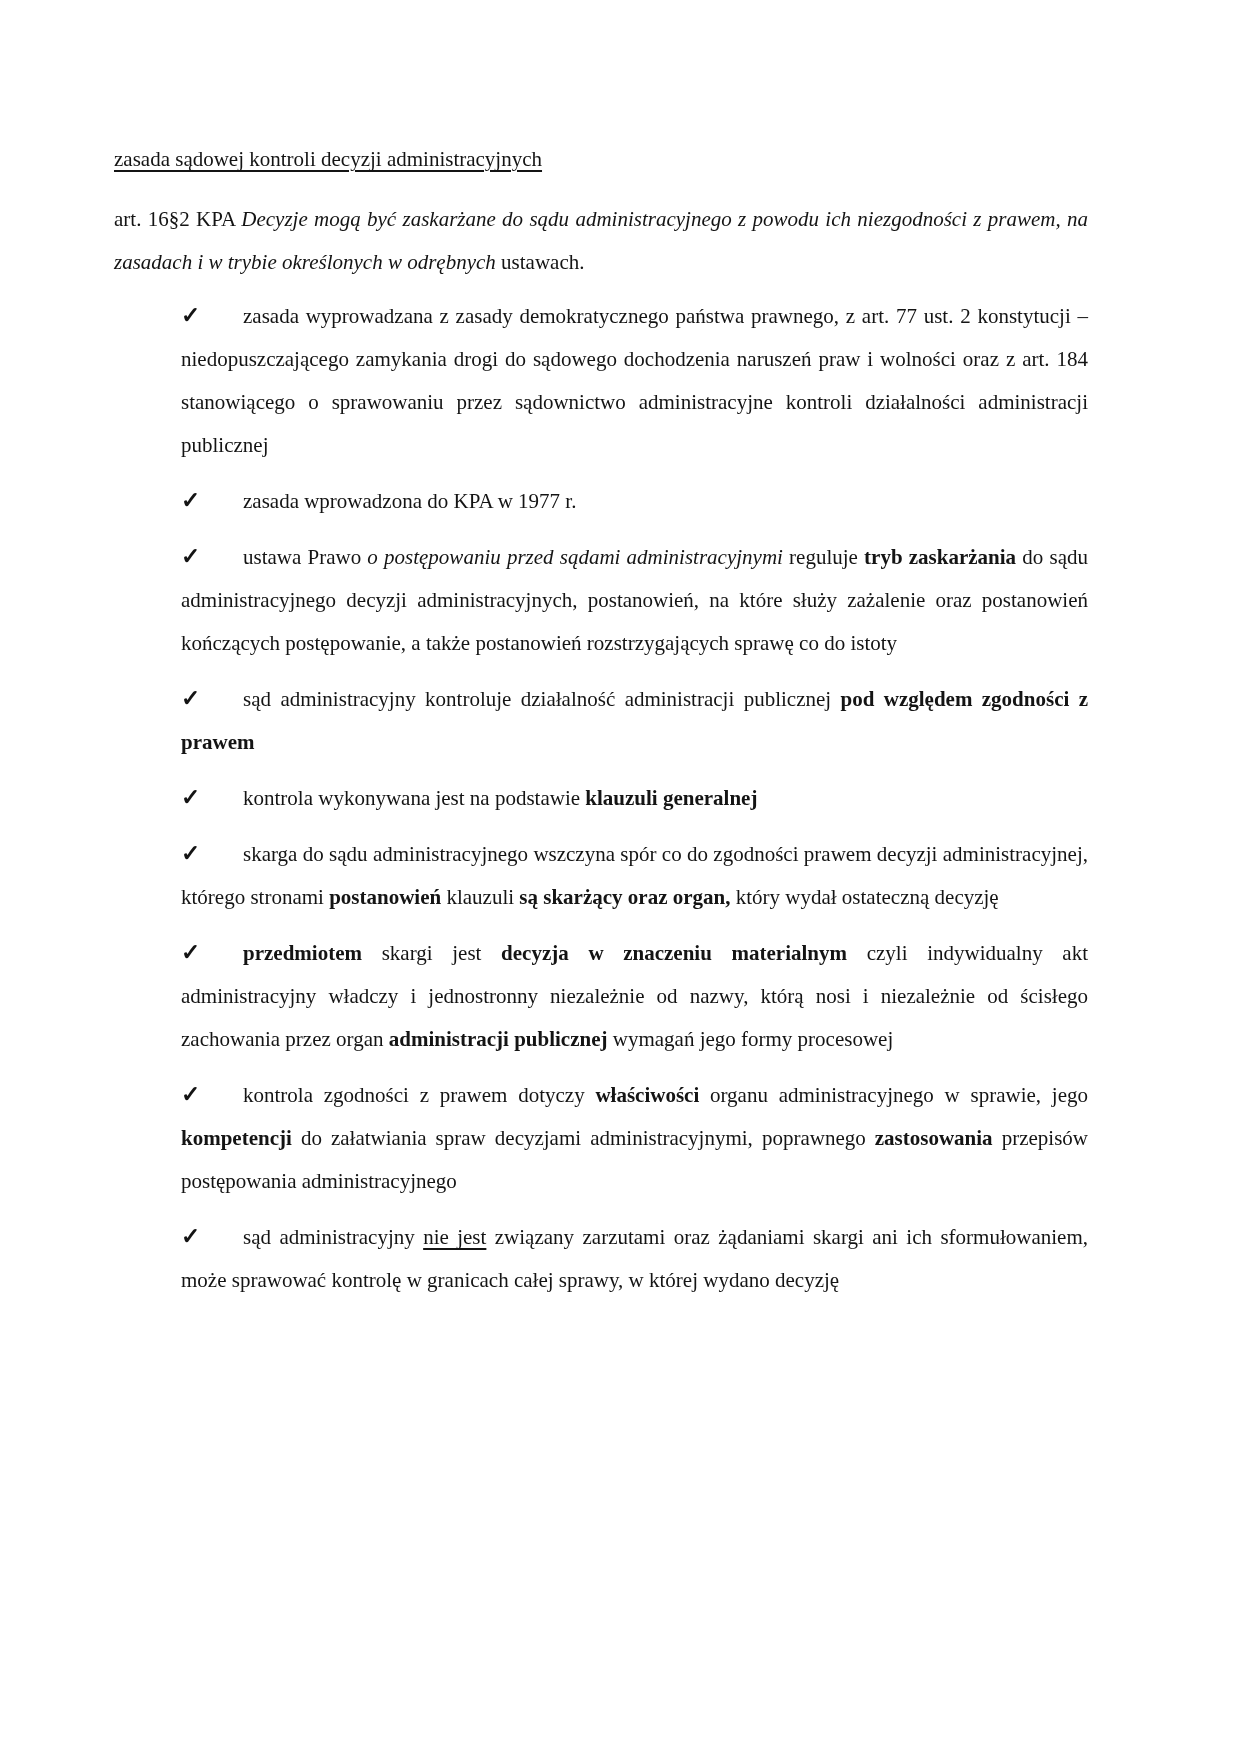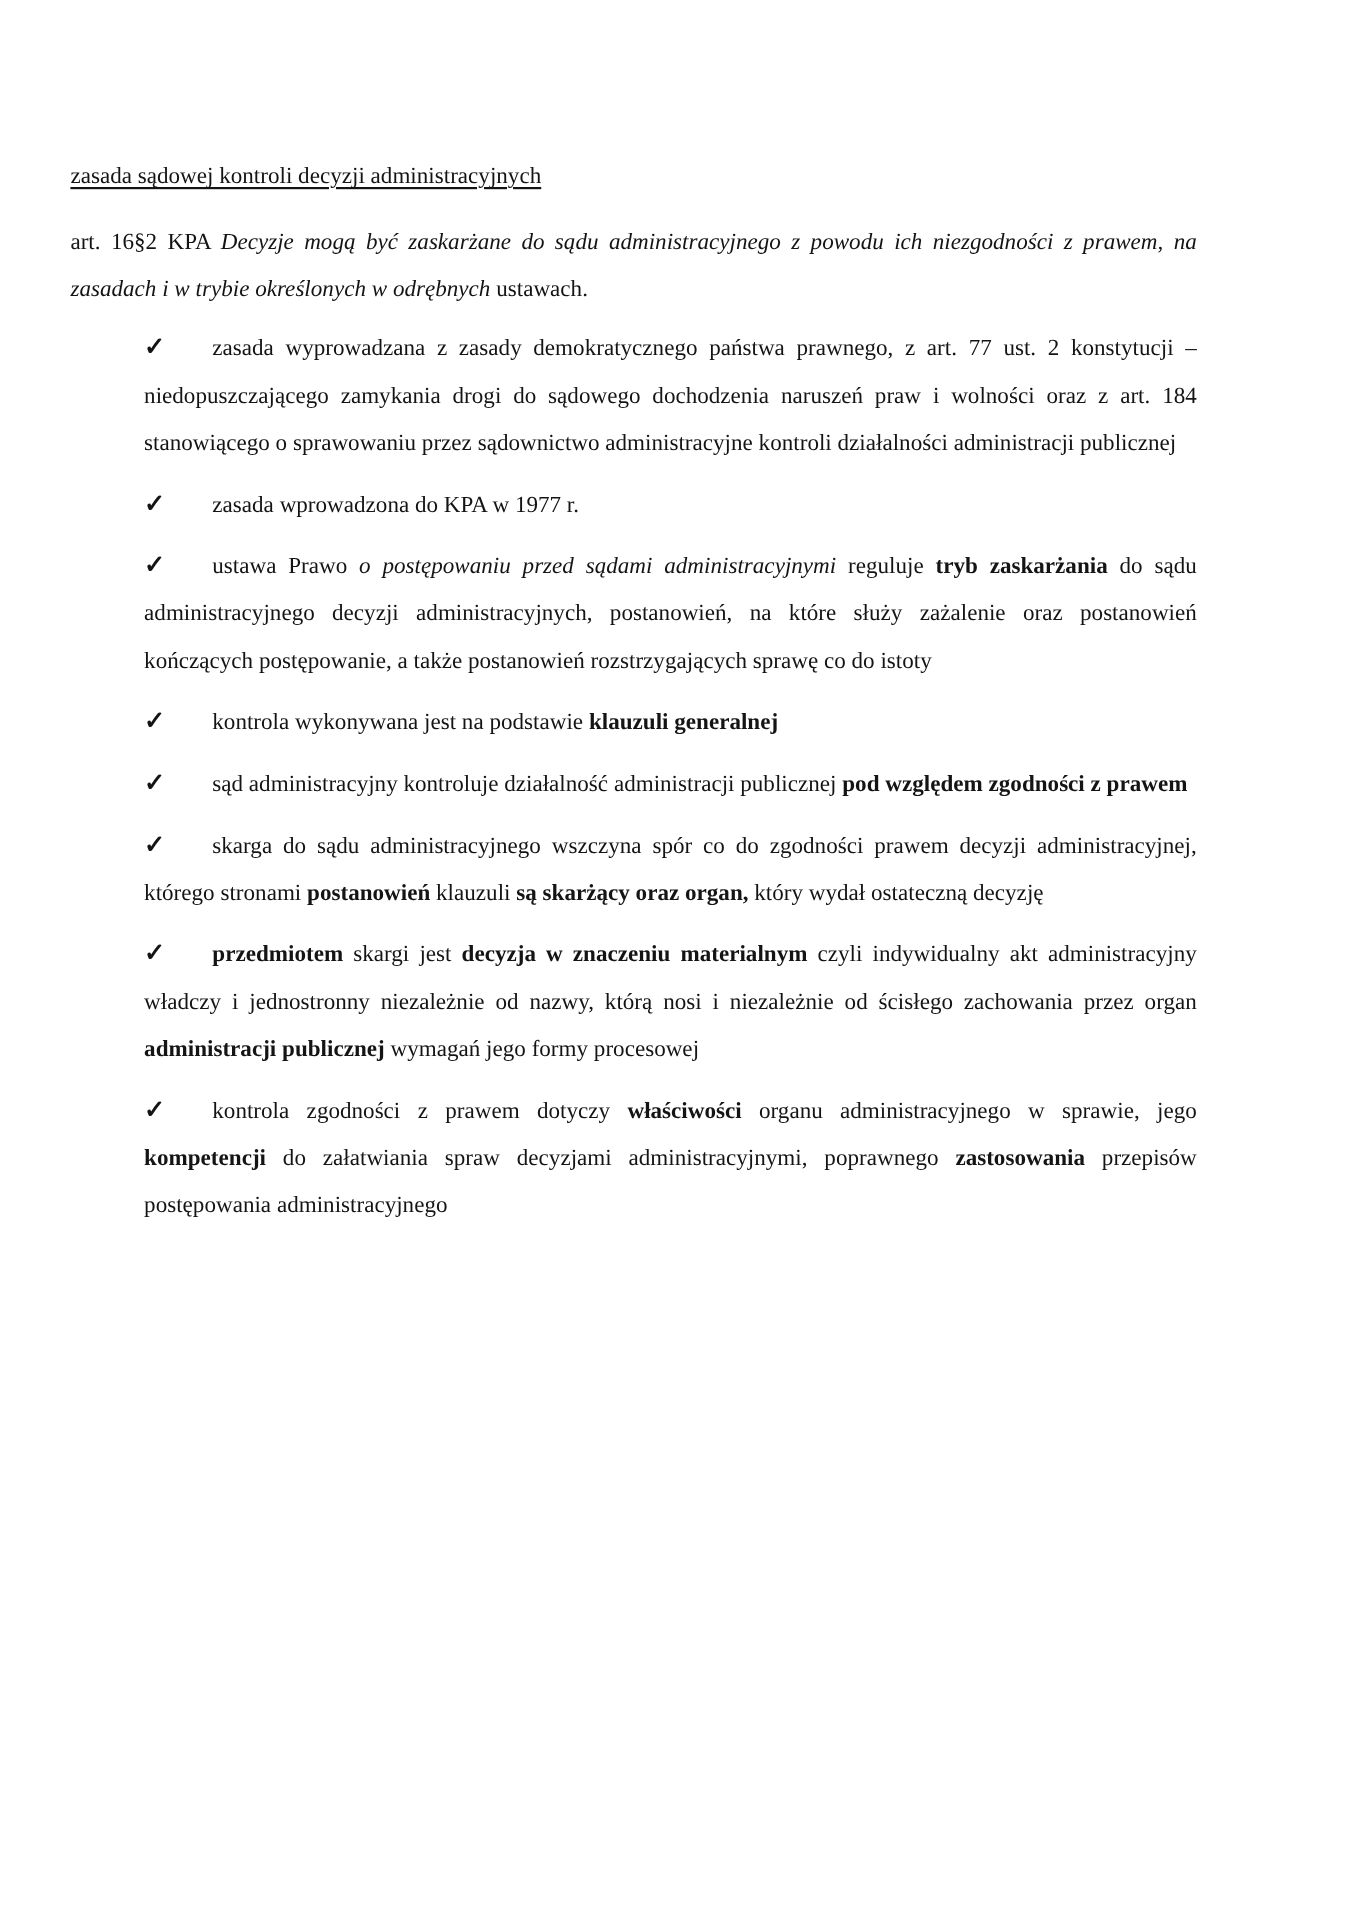--- a/index.html
+++ b/index.html
@@ -6,21 +6,21 @@
     margin: 0;
     padding: 0;
     background: #ffffff;
   }
   .page {
     position: relative;
     width: 1240px;
     height: 1754px;
     background: #ffffff;
     box-sizing: border-box;
-    padding: 138px 152px 60px 64px;
+    padding: 138px 152px 60px 114px;
     font-family: "Liberation Serif", "DejaVu Serif", serif;
     font-size: 21px;
     line-height: 43px;
     color: #141414;
   }
   .heading {
     font-size: 21px;
     font-weight: normal;
     margin: 0 0 17px 0;
     text-decoration: underline;
@@ -59,25 +59,26 @@
   <p class="intro"><span>art. 16§2 KPA </span><span class="seg-i">Decyzje mogą być zaskarżane do sądu administracyjnego z powodu ich niezgodności z prawem, na zasadach i w trybie określonych w odrębnych </span><span>ustawach.</span></p>
 
   <div class="bullets">
 
     <div class="bullet"><span class="check">✓</span><span>zasada wyprowadzana z zasady demokratycznego państwa prawnego, z art. 77 ust. 2 konstytucji – niedopuszczającego zamykania drogi do sądowego dochodzenia naruszeń praw i wolności oraz z art. 184 stanowiącego o sprawowaniu przez sądownictwo administracyjne kontroli działalności administracji publicznej</span></div>
 
     <div class="bullet"><span class="check">✓</span><span>zasada wprowadzona do KPA w 1977 r.</span></div>
 
     <div class="bullet"><span class="check">✓</span><span>ustawa Prawo </span><span class="seg-i">o postępowaniu przed sądami administracyjnymi</span><span> reguluje </span><span class="seg-b">tryb zaskarżania</span><span> do sądu administracyjnego decyzji administracyjnych, postanowień, na które służy zażalenie oraz postanowień kończących postępowanie, a także postanowień rozstrzygających sprawę co do istoty</span></div>
 
+    <div class="bullet"><span class="check">✓</span><span>sąd administracyjny kontroluje działalność administracji publicznej </span><span class="seg-b">pod względem zgodności z prawem</span></div>
+
     <div class="bullet"><span class="check">✓</span><span>kontrola wykonywana jest na podstawie </span><span class="seg-b">klauzuli generalnej</span></div>
-
-    <div class="bullet"><span class="check">✓</span><span>sąd administracyjny kontroluje działalność administracji publicznej </span><span class="seg-b">pod względem zgodności z prawem</span></div>
 
     <div class="bullet"><span class="check">✓</span><span>skarga do sądu administracyjnego wszczyna spór co do zgodności prawem decyzji administracyjnej, którego stronami </span><span class="seg-b">postanowień</span><span> klauzuli </span><span class="seg-b">są skarżący oraz organ,</span><span> który wydał ostateczną decyzję</span></div>
 
     <div class="bullet"><span class="check">✓</span><span class="seg-b">przedmiotem</span><span> skargi jest </span><span class="seg-b">decyzja w znaczeniu materialnym</span><span> czyli indywidualny akt administracyjny władczy i jednostronny niezależnie od nazwy, którą nosi i niezależnie od ścisłego zachowania przez organ </span><span class="seg-b">administracji publicznej</span><span> wymagań jego formy procesowej</span></div>
 
     <div class="bullet"><span class="check">✓</span><span>kontrola zgodności z prawem dotyczy </span><span class="seg-b">właściwości</span><span> organu administracyjnego w sprawie, jego </span><span class="seg-b">kompetencji</span><span> do załatwiania spraw decyzjami administracyjnymi, poprawnego </span><span class="seg-b">zastosowania</span><span> przepisów postępowania administracyjnego</span></div>
 
+    <div class="bullet"><span class="check">✓</span><span>sąd administracyjny </span><span class="seg-u">nie jest</span><span> związany zarzutami oraz żądaniami skargi ani ich sformułowaniem, może sprawować kontrolę w granicach całej sprawy, w której wydano decyzję</span></div>
 
   </div>
 </div>
 
 </body></html>

